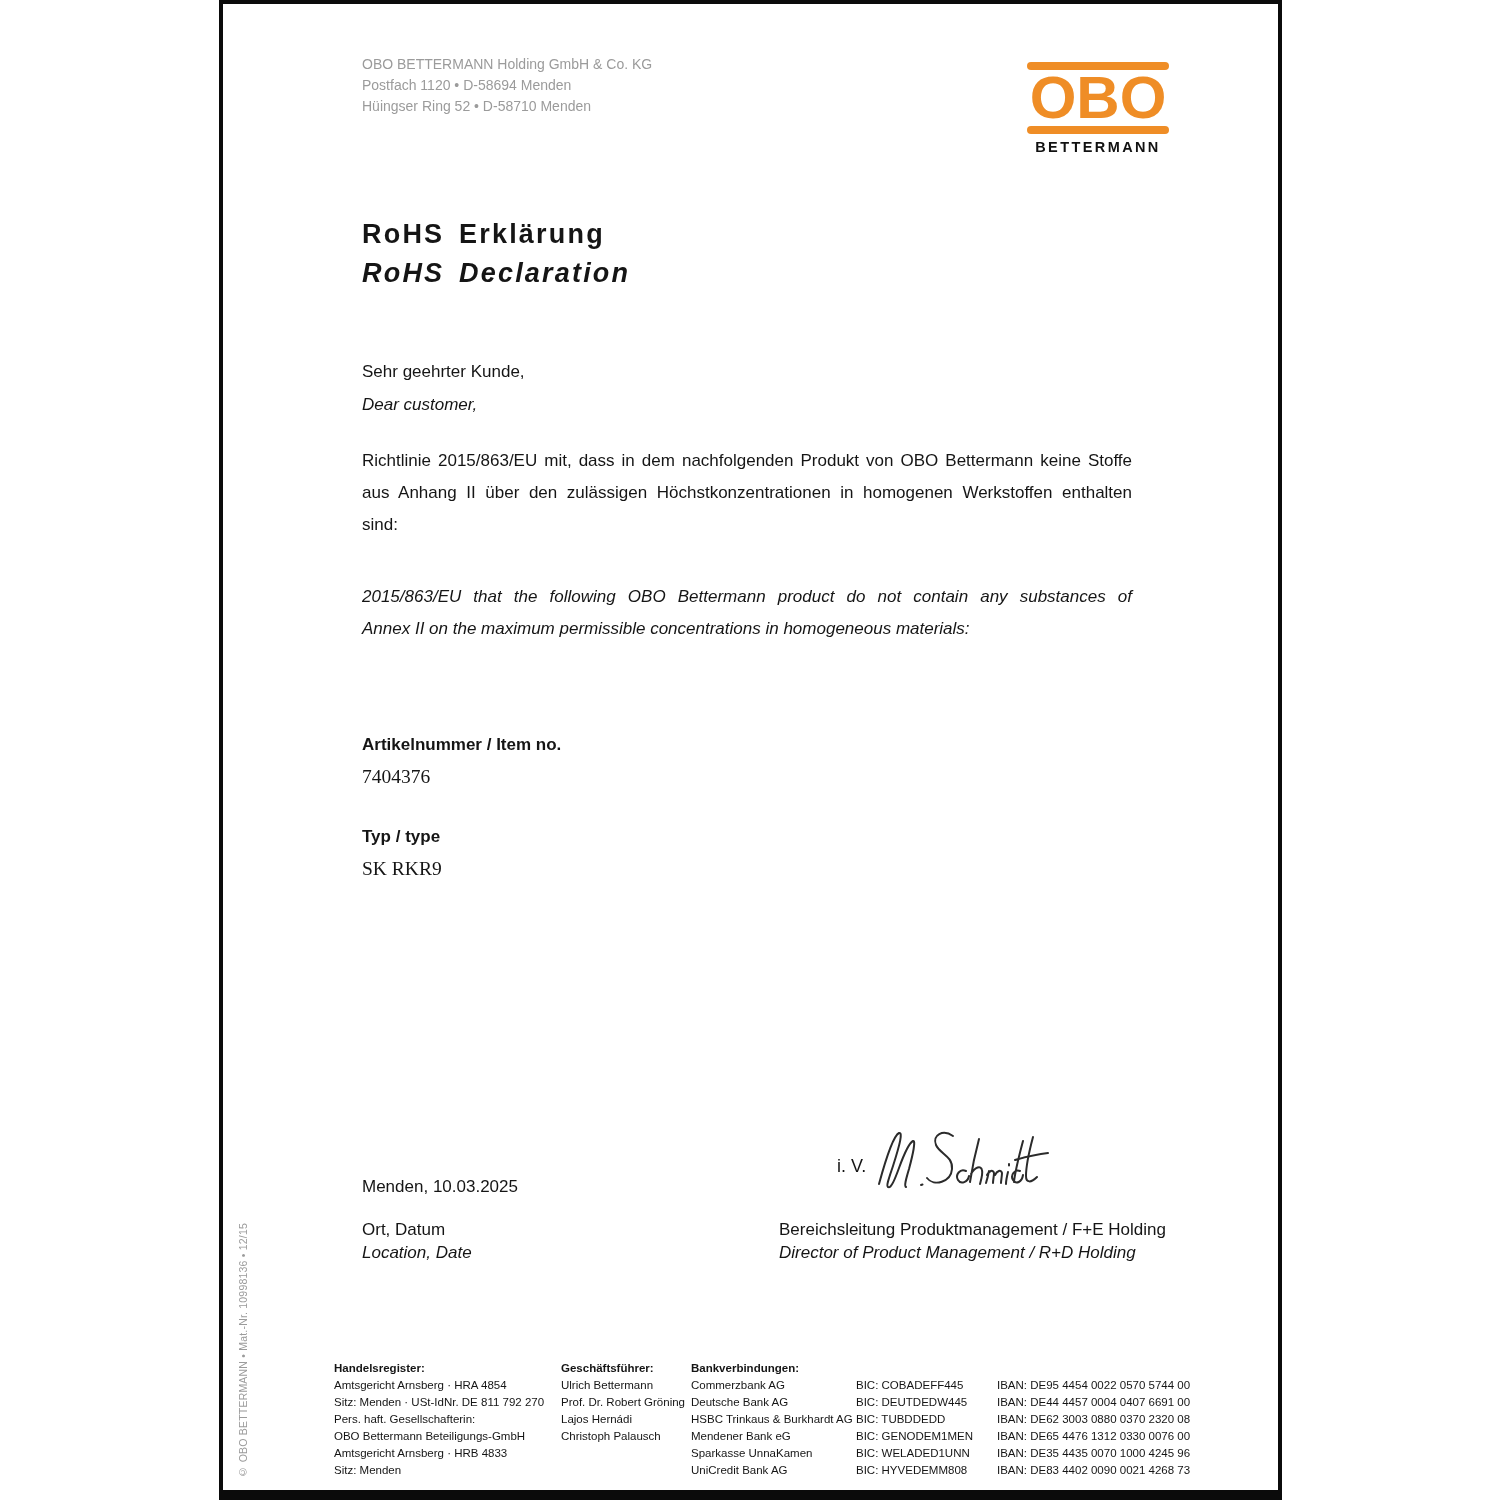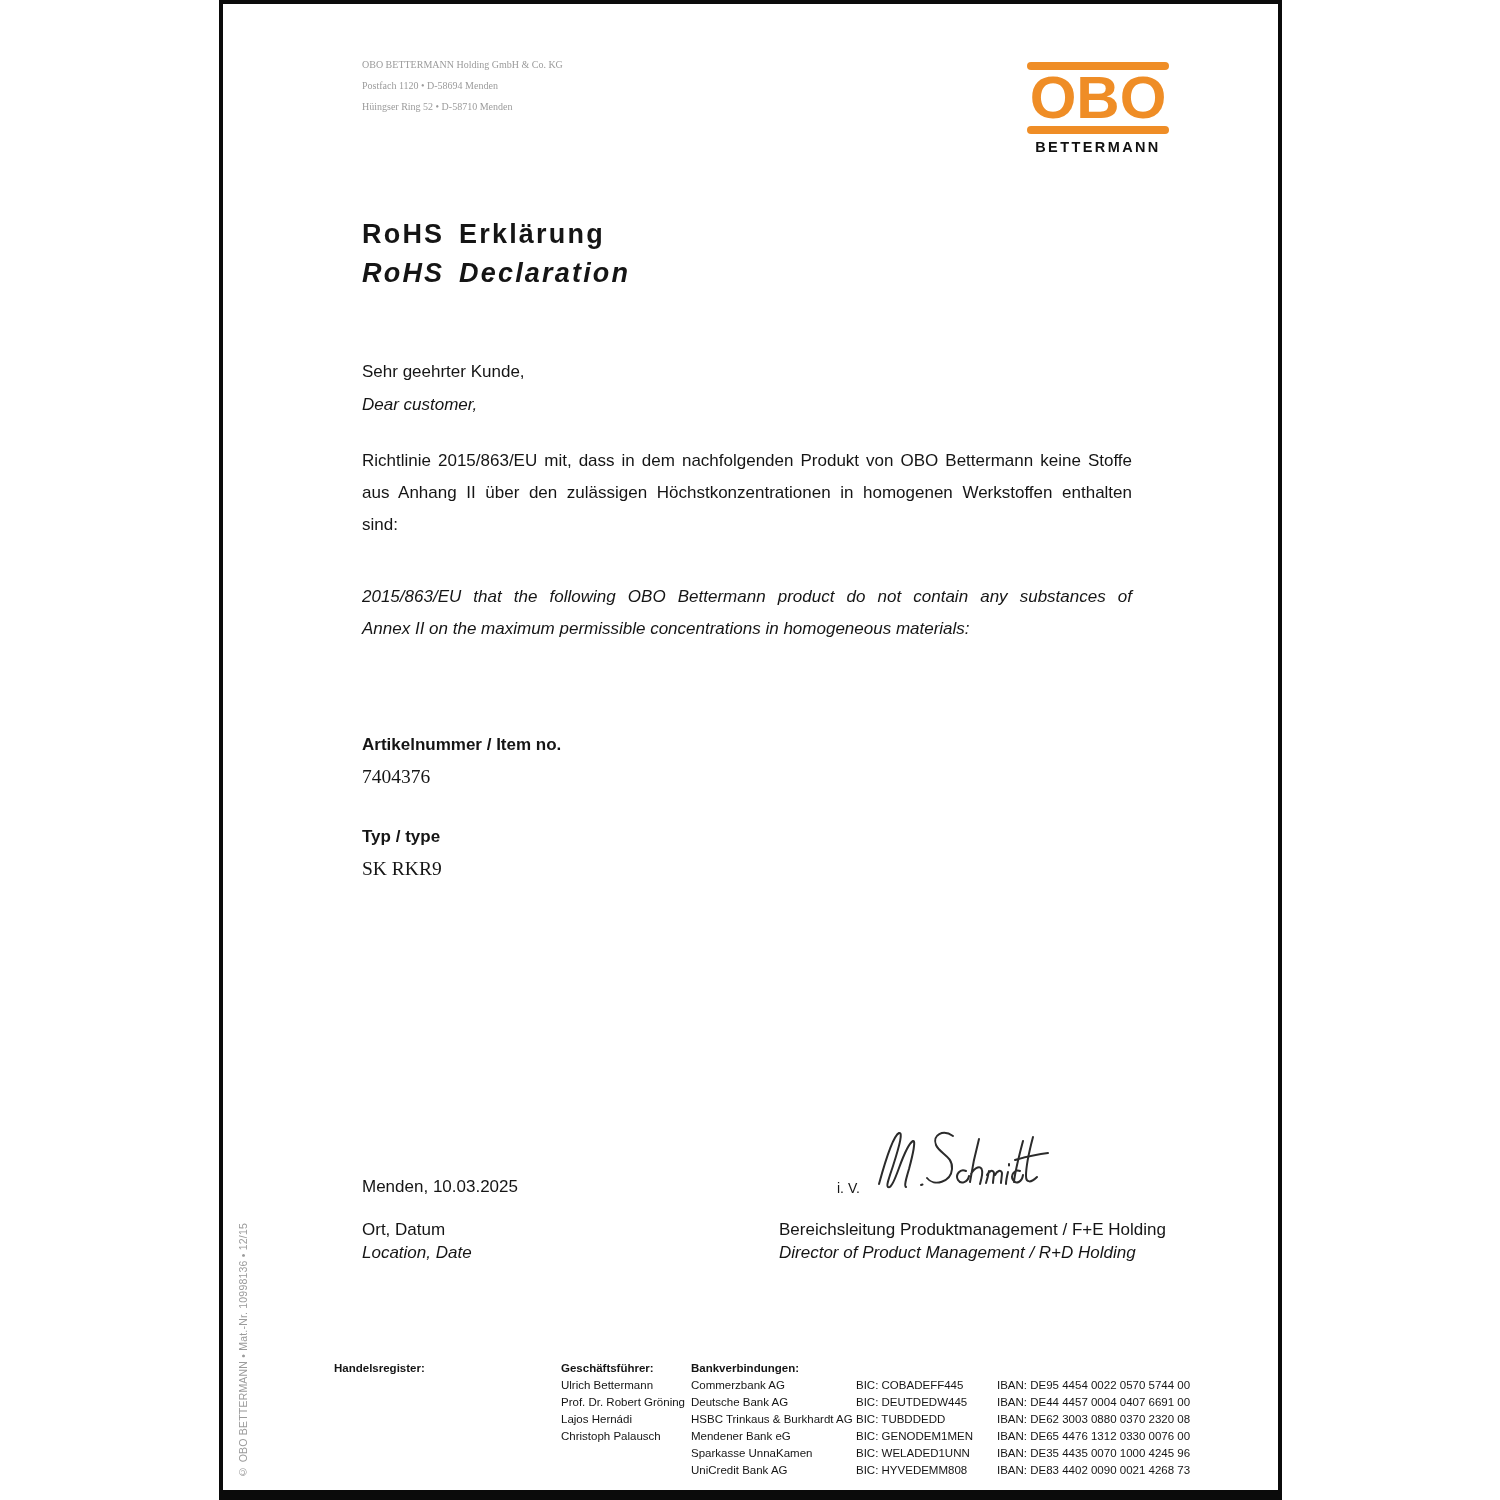--- a/index.html
+++ b/index.html
@@ -16,21 +16,21 @@
     position: absolute; left: 219px; top: 0;
     width: 1063px; height: 1500px;
     box-sizing: border-box;
     background: #ffffff;
     border: 4px solid #0b0b0b;
     border-bottom-width: 10px;
   }
   .abs { position: absolute; }
 
   
-  .hdr { left: 139px; top: 50px; font-size: 10px; line-height: 21px; color: #9b9b9b; font-family: Liberation Serif, serif; }
+  .hdr { left: 139px; top: 50px; font-size: 14px; line-height: 21px; color: #9b9b9b; }
   .hdr-gap { height: 21px; }
 
   
   .logo { left: 804px; top: 58px; width: 142px; }
   .logo-bar { height: 8px; background: #EF8D26; border-radius: 4px; }
   .logo-obo {
     height: 54px; margin: 1px 0;
     font-size: 60px; line-height: 54px; font-weight: bold;
     color: #EF8D26; text-align: center; letter-spacing: 0px;
   }
@@ -59,21 +59,21 @@
   .para .jl:last-child { text-align-last: auto; }
 
   .lbl { font-weight: bold; font-size: 17px; }
   .val { font-family: "Liberation Serif", serif; font-size: 19.5px; }
   .item-label { left: 139px; top: 731px; }
   .item-value { left: 139px; top: 762px; }
   .type-label { left: 139px; top: 823px; text-align: right; }
   .type-value { left: 139px; top: 854px; }
 
   
-  .iv { left: 614px; top: 1152px; font-size: 14px; margin-top: 24px; }
+  .iv { left: 614px; top: 1152px; font-size: 18px; }
   .sig-svg { left: 650px; top: 1120px; }
   .pdate { left: 139px; top: 1173px; font-size: 17px; }
   .slabels { font-size: 17px; line-height: 23px; }
   .slabels-l { left: 139px; top: 1214px; }
   .slabels-r { left: 556px; top: 1214px; }
 
   
   .edge-note {
     left: 14px; bottom: 12px;
     writing-mode: vertical-rl; transform: rotate(180deg);
@@ -164,20 +164,28 @@
 
   <div class="abs slabels slabels-r">
     <div>Bereichsleitung Produktmanagement / F+E Holding</div>
     <div class="it">Director of Product Management / R+D Holding</div>
   </div>
 
   <div class="abs edge-note">© OBO BETTERMANN • Mat.-Nr. 10998136 • 12/15</div>
 
   <div class="abs f-col f1">
     <div class="f-h">Handelsregister:</div>
+    <div>
+        <div>Amtsgericht Arnsberg · HRA 4854</div>
+        <div>Sitz: Menden · USt-IdNr. DE 811 792 270</div>
+        <div>Pers. haft. Gesellschafterin:</div>
+        <div>OBO Bettermann Beteiligungs-GmbH</div>
+        <div>Amtsgericht Arnsberg · HRB 4833</div>
+        <div>Sitz: Menden</div>
+      </div>
   </div>
 
   <div class="abs f-col f2">
     <div class="f-h">Geschäftsführer:</div>
     <div>
         <div>Ulrich Bettermann</div>
         <div>Prof. Dr. Robert Gröning</div>
         <div>Lajos Hernádi</div>
         <div>Christoph Palausch</div>
       </div>

